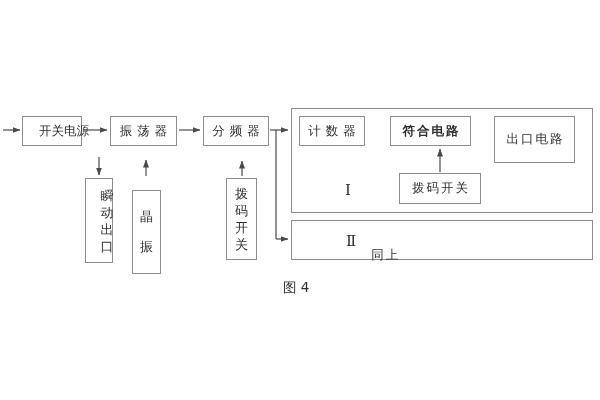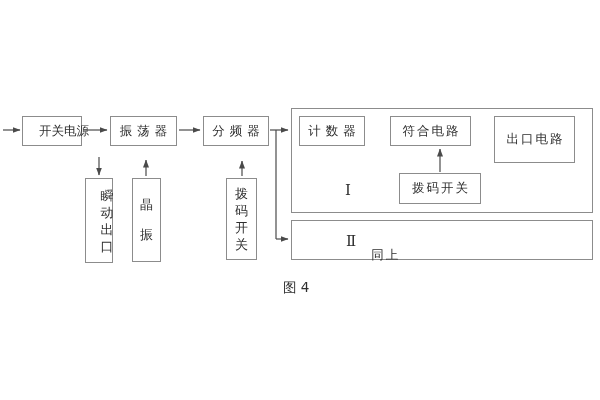--- a/index.html
+++ b/index.html
@@ -78,37 +78,37 @@
   </div>
 
   <div class="box" style="left:203px; top:116px; width:66px; height:30px;">
     <span class="main-label sp3">分频器</span>
   </div>
 
   <div class="box" style="left:299px; top:116px; width:66px; height:30px;">
     <span class="main-label sp3">计数器</span>
   </div>
 
-  <div class="box" style="left:390px; top:116px; width:81px; height:30px;">
+  <div class="box" style="left:390px; top:116px; width:81px; height:30px;font-weight:bold;">
     <span class="main-label sp4">符合电路</span>
   </div>
 
   <div class="box" style="left:494px; top:116px; width:81px; height:47px;">
     <span class="main-label sp4">出口电路</span>
   </div>
 
   <div class="box" style="left:399px; top:173px; width:82px; height:31px;">
     <span class="main-label sp4">拨码开关</span>
   </div>
 
   <div class="box" style="left:85px; top:178px; width:28px; height:85px;padding-left:16px;">
     <span class="vlabel">瞬动出口</span>
   </div>
 
-  <div class="box" style="left:132px; top:178px; width:29px; height:84px;">
+  <div class="box" style="left:132px; top:190px; width:29px; height:84px;">
     <span class="vlabel spread">晶振</span>
   </div>
 
   <div class="box" style="left:226px; top:178px; width:31px; height:82px;">
     <span class="vlabel">拨码开关</span>
   </div>
 
   <div class="numeral" style="left:334px; top:182px; width:28px;">Ⅰ</div>
 
   <div class="group2-label" style="left:346px; top:233px;">

